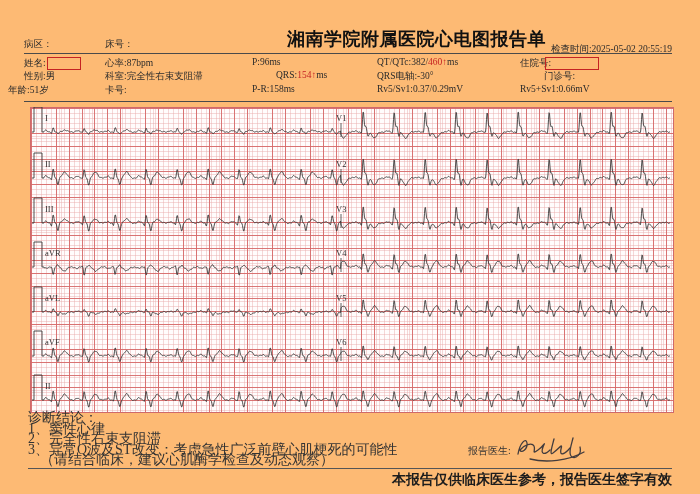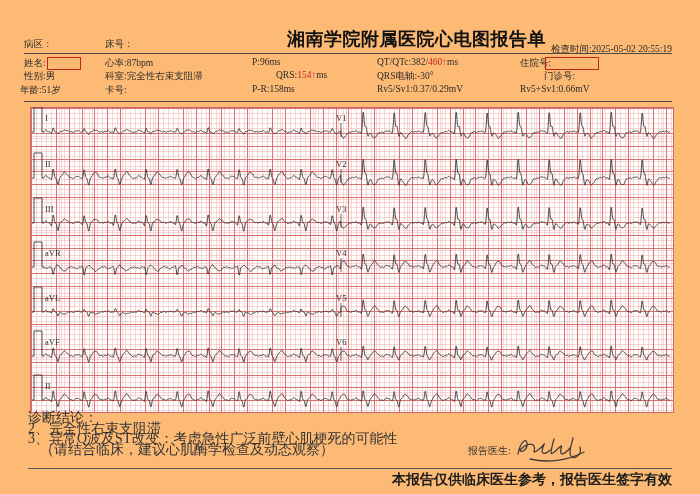--- a/index.html
+++ b/index.html
@@ -50,21 +50,21 @@
   <span class="abs small" style="left:377px;top:57px;"><span>QT/QTc:382/</span><span class="red">460↑</span><span>ms</span></span>
   <span class="abs small" style="left:520px;top:57px;">住院号:</span>
   <div class="redbox" style="left:545px;top:57px;width:52px;height:11px;"></div>
 
   <span class="abs small" style="left:24px;top:70px;">性别:男</span>
   <span class="abs small" style="left:105px;top:70px;">科室:完全性右束支阻滞</span>
   <span class="abs small" style="left:252px;top:70px;margin-left:24px;"><span>QRS:</span><span class="red">154↑</span><span>ms</span></span>
   <span class="abs small" style="left:377px;top:70px;">QRS电轴:-30°</span>
   <span class="abs small" style="left:520px;top:70px;padding-left:24px;">门诊号:</span>
 
-  <span class="abs small" style="left:20px;top:84px;">年龄:51岁</span>
+  <span class="abs small" style="left:8px;top:84px;">年龄:51岁</span>
   <span class="abs small" style="left:105px;top:84px;">卡号:</span>
   <span class="abs small" style="left:252px;top:84px;">P-R:158ms</span>
   <span class="abs small" style="left:377px;top:84px;">Rv5/Sv1:0.37/0.29mV</span>
   <span class="abs small" style="left:520px;top:84px;">Rv5+Sv1:0.66mV</span>
 
   <div class="hline" style="left:24px;right:28px;top:101px;"></div>
 
   <div class="ecg-grid"></div>
   <svg class="ecg-svg" id="ecg-svg" width="642" height="304" viewBox="0 0 642 304">
       <path d="M2,25 L4,25 L4,0 L12,0 L12,25 L14,25 L14.0,24.56 L14.5,24.04 L15.0,23.39 L15.5,22.93 L16.0,22.91 L16.5,23.31 L17.0,23.95 L17.5,24.50 L18.0,24.77 L18.5,24.78 L19.0,24.71 L19.5,24.77 L20.0,25.07 L20.5,25.61 L21.0,26.29 L21.5,26.35 L22.0,24.95 L22.5,22.61 L23.0,20.89 L23.5,21.04 L24.0,22.70 L24.5,24.30 L25.0,25.01 L25.5,25.01 L26.0,24.84 L26.5,24.97 L27.0,25.60 L27.5,26.44 L28.0,26.87 L28.5,26.58 L29.0,25.86 L29.5,25.12 L30.0,24.58 L30.5,24.33 L31.0,24.34 L31.5,24.48 L32.0,24.53 L32.5,24.33 L33.0,23.86 L33.5,23.30 L34.0,22.89 L34.5,22.82 L35.0,23.06 L35.5,23.44 L36.0,23.73 L36.5,23.79 L37.0,23.68 L37.5,23.60 L38.0,23.71 L38.5,24.08 L39.0,24.56 L39.5,24.93 L40.0,25.04 L40.5,24.89 L41.0,24.67 L41.5,24.59 L42.0,24.77 L42.5,25.14 L43.0,25.48 L43.5,25.59 L44.0,25.36 L44.5,24.89 L45.0,24.38 L45.5,24.03 L46.0,23.90 L46.5,23.93 L47.0,23.96 L47.5,23.90 L48.0,23.77 L48.5,23.70 L49.0,23.83 L49.5,24.17 L50.0,24.62 L50.5,24.97 L51.0,25.10 L51.5,25.11 L52.0,25.26 L52.5,25.19 L53.0,24.20 L53.5,22.61 L54.0,21.53 L54.5,21.89 L55.0,23.26 L55.5,24.37 L56.0,24.77 L56.5,24.93 L57.0,25.30 L57.5,26.00 L58.0,26.84 L58.5,27.33 L59.0,27.05 L59.5,26.10 L60.0,25.12 L60.5,24.62 L61.0,24.57 L61.5,24.62 L62.0,24.49 L62.5,24.09 L63.0,23.52 L63.5,23.05 L64.0,22.85 L64.5,22.96 L65.0,23.22 L65.5,23.44 L66.0,23.48 L66.5,23.40 L67.0,23.35 L67.5,23.53 L68.0,23.97 L68.5,24.55 L69.0,25.02 L69.5,25.19 L70.0,25.04 L70.5,24.74 L71.0,24.53 L71.5,24.55 L72.0,24.79 L72.5,25.05 L73.0,25.14 L73.5,24.96 L74.0,24.62 L74.5,24.30 L75.0,24.19 L75.5,24.29 L76.0,24.44 L76.5,24.44 L77.0,24.17 L77.5,23.74 L78.0,23.40 L78.5,23.40 L79.0,23.81 L79.5,24.46 L80.0,25.06 L80.5,25.37 L81.0,25.30 L81.5,25.02 L82.0,24.78 L82.5,24.91 L83.0,25.51 L83.5,25.85 L84.0,24.84 L84.5,22.73 L85.0,20.91 L85.5,20.73 L86.0,22.06 L86.5,23.62 L87.0,24.64 L87.5,25.17 L88.0,25.44 L88.5,25.69 L89.0,26.09 L89.5,26.56 L90.0,26.75 L90.5,26.55 L91.0,26.18 L91.5,25.79 L92.0,25.34 L92.5,24.81 L93.0,24.30 L93.5,23.98 L94.0,23.88 L94.5,23.87 L95.0,23.75 L95.5,23.42 L96.0,22.94 L96.5,22.52 L97.0,22.38 L97.5,22.62 L98.0,23.13 L98.5,23.69 L99.0,24.06 L99.5,24.17 L100.0,24.14 L100.5,24.16 L101.0,24.41 L101.5,24.85 L102.0,25.31 L102.5,25.58 L103.0,25.54 L103.5,25.27 L104.0,24.98 L104.5,24.87 L105.0,24.99 L105.5,25.22 L106.0,25.31 L106.5,25.08 L107.0,24.52 L107.5,23.82 L108.0,23.25 L108.5,23.03 L109.0,23.20 L109.5,23.58 L110.0,23.94 L110.5,24.12 L111.0,24.14 L111.5,24.17 L112.0,24.37 L112.5,24.76 L113.0,25.24 L113.5,25.72 L114.0,26.16 L114.5,26.01 L115.0,24.61 L115.5,22.54 L116.0,21.20 L116.5,21.63 L117.0,23.31 L117.5,24.68 L118.0,25.06 L118.5,24.87 L119.0,24.76 L119.5,25.12 L120.0,25.98 L120.5,26.85 L121.0,27.02 L121.5,26.35 L122.0,25.32 L122.5,24.52 L123.0,24.19 L123.5,24.24 L124.0,24.45 L124.5,24.54 L125.0,24.36 L125.5,23.91 L126.0,23.39 L126.5,23.05 L127.0,23.03 L127.5,23.29 L128.0,23.63 L128.5,23.84 L129.0,23.83 L129.5,23.69 L130.0,23.62 L130.5,23.78 L131.0,24.16 L131.5,24.61 L132.0,24.89 L132.5,24.88 L133.0,24.64 L133.5,24.37 L134.0,24.28 L134.5,24.48 L135.0,24.86 L135.5,25.20 L136.0,25.30 L136.5,25.12 L137.0,24.78 L137.5,24.48 L138.0,24.34 L138.5,24.35 L139.0,24.38 L139.5,24.29 L140.0,24.06 L140.5,23.80 L141.0,23.69 L141.5,23.87 L142.0,24.30 L142.5,24.78 L143.0,25.10 L143.5,25.10 L144.0,24.86 L144.5,24.69 L145.0,24.93 L145.5,25.11 L146.0,24.32 L146.5,22.72 L147.0,21.39 L147.5,21.43 L148.0,22.62 L148.5,23.83 L149.0,24.55 L149.5,25.08 L150.0,25.65 L150.5,26.29 L151.0,26.89 L151.5,27.18 L152.0,26.90 L152.5,26.19 L153.0,25.56 L153.5,25.27 L154.0,25.16 L154.5,24.91 L155.0,24.41 L155.5,23.79 L156.0,23.28 L156.5,23.03 L157.0,23.04 L157.5,23.16 L158.0,23.18 L158.5,23.05 L159.0,22.84 L159.5,22.77 L160.0,23.00 L160.5,23.54 L161.0,24.21 L161.5,24.76 L162.0,25.00 L162.5,24.95 L163.0,24.78 L163.5,24.72 L164.0,24.87 L164.5,25.17 L165.0,25.43 L165.5,25.45 L166.0,25.19 L166.5,24.78 L167.0,24.45 L167.5,24.35 L168.0,24.47 L168.5,24.61 L169.0,24.54 L169.5,24.17 L170.0,23.59 L170.5,23.09 L171.0,22.96 L171.5,23.30 L172.0,23.94 L172.5,24.59 L173.0,24.99 L173.5,25.05 L174.0,24.92 L174.5,24.84 L175.0,24.98 L175.5,25.44 L176.0,26.14 L176.5,26.30 L177.0,24.98 L177.5,22.63 L178.0,20.81 L178.5,20.83 L179.0,22.42 L179.5,24.07 L180.0,24.90 L180.5,25.06 L181.0,24.98 L181.5,25.09 L182.0,25.63 L182.5,26.40 L183.0,26.83 L183.5,26.64 L184.0,26.06 L184.5,25.41 L185.0,24.84 L185.5,24.46 L186.0,24.32 L186.5,24.37 L187.0,24.44 L187.5,24.32 L188.0,23.93 L188.5,23.36 L189.0,22.85 L189.5,22.63 L190.0,22.78 L190.5,23.17 L191.0,23.56 L191.5,23.77 L192.0,23.76 L192.5,23.67 L193.0,23.71 L193.5,23.99 L194.0,24.47 L194.5,24.94 L195.0,25.20 L195.5,25.17 L196.0,24.95 L196.5,24.77 L197.0,24.81 L197.5,25.08 L198.0,25.43 L198.5,25.61 L199.0,25.47 L199.5,25.01 L200.0,24.41 L200.5,23.90 L201.0,23.65 L201.5,23.64 L202.0,23.76 L202.5,23.83 L203.0,23.80 L203.5,23.74 L204.0,23.78 L204.5,24.04 L205.0,24.47 L205.5,24.91 L206.0,25.19 L206.5,25.34 L207.0,25.53 L207.5,25.40 L208.0,24.28 L208.5,22.59 L209.0,21.51 L209.5,21.95 L210.0,23.42 L210.5,24.55 L211.0,24.87 L211.5,24.88 L212.0,25.10 L212.5,25.74 L213.0,26.63 L213.5,27.24 L214.0,27.05 L214.5,26.11 L215.0,25.05 L215.5,24.45 L216.0,24.35 L216.5,24.48 L217.0,24.50 L217.5,24.25 L218.0,23.76 L218.5,23.25 L219.0,22.94 L219.5,22.96 L220.0,23.21 L220.5,23.51 L221.0,23.67 L221.5,23.63 L222.0,23.53 L222.5,23.56 L223.0,23.85 L223.5,24.34 L224.0,24.83 L224.5,25.10 L225.0,25.04 L225.5,24.76 L226.0,24.46 L226.5,24.36 L227.0,24.53 L227.5,24.83 L228.0,25.06 L228.5,25.05 L229.0,24.80 L229.5,24.47 L230.0,24.27 L230.5,24.28 L231.0,24.42 L231.5,24.50 L232.0,24.36 L232.5,24.01 L233.0,23.64 L233.5,23.52 L234.0,23.76 L234.5,24.31 L235.0,24.92 L235.5,25.30 L236.0,25.33 L236.5,25.06 L237.0,24.74 L237.5,24.73 L238.0,25.24 L238.5,25.58 L239.0,24.68 L239.5,22.74 L240.0,21.03 L240.5,20.85 L241.0,22.11 L241.5,23.58 L242.0,24.58 L242.5,25.19 L243.0,25.60 L243.5,25.96 L244.0,26.38 L244.5,26.75 L245.0,26.78 L245.5,26.47 L246.0,26.08 L246.5,25.76 L247.0,25.40 L247.5,24.89 L248.0,24.31 L248.5,23.84 L249.0,23.62 L249.5,23.58 L250.0,23.55 L250.5,23.36 L251.0,22.99 L251.5,22.59 L252.0,22.38 L252.5,22.54 L253.0,23.02 L253.5,23.66 L254.0,24.17 L254.5,24.42 L255.0,24.43 L255.5,24.39 L256.0,24.49 L256.5,24.82 L257.0,25.25 L257.5,25.59 L258.0,25.64 L258.5,25.41 L259.0,25.05 L259.5,24.79 L260.0,24.77 L260.5,24.93 L261.0,25.08 L261.5,24.98 L262.0,24.53 L262.5,23.85 L263.0,23.22 L263.5,22.91 L264.0,23.03 L264.5,23.47 L265.0,23.97 L265.5,24.31 L266.0,24.41 L266.5,24.40 L267.0,24.48 L267.5,24.77 L268.0,25.22 L268.5,25.75 L269.0,26.30 L269.5,26.21 L270.0,24.76 L270.5,22.55 L271.0,21.05 L271.5,21.38 L272.0,23.09 L272.5,24.56 L273.0,25.05 L273.5,24.89 L274.0,24.71 L274.5,24.97 L275.0,25.77 L275.5,26.66 L276.0,26.98 L276.5,26.47 L277.0,25.54 L277.5,24.73 L278.0,24.31 L278.5,24.26 L279.0,24.43 L279.5,24.59 L280.0,24.52 L280.5,24.15 L281.0,23.61 L281.5,23.14 L282.0,22.96 L282.5,23.10 L283.0,23.43 L283.5,23.72 L284.0,23.81 L284.5,23.71 L285.0,23.58 L285.5,23.62 L286.0,23.91 L286.5,24.36 L287.0,24.76 L287.5,24.92 L288.0,24.79 L288.5,24.54 L289.0,24.38 L289.5,24.49 L290.0,24.83 L290.5,25.23 L291.0,25.46 L291.5,25.38 L292.0,25.05 L292.5,24.64 L293.0,24.35 L293.5,24.23 L294.0,24.23 L294.5,24.21 L295.0,24.07 L295.5,23.85 L296.0,23.68 L296.5,23.73 L297.0,24.04 L297.5,24.50 L298.0,24.90 L298.5,25.06 L299.0,24.94 L299.5,24.81 L300.0,24.99 L300.5,25.09 L301.0,24.25 L301.5,22.70 L302.0,21.51 L302.5,21.68 L303.0,22.92 L303.5,24.05 L304.0,24.63 L304.5,25.03 L305.0,25.56 L305.5,26.25 L306.0,26.94 L306.5,27.28 L307.0,26.94 L307.5,26.10 L308.0,25.32 L308.5,24.97 L309.0,24.92 L309.5,24.81 L310.0,24.44 L310.5,23.86 L311.0,27.64 L311.5,28.37 L312.0,29.34 L312.5,30.34 L313.0,31.05 L313.5,31.26 L314.0,30.94 L314.5,30.28 L315.0,29.55 L315.5,28.95 L316.0,28.50 L316.5,28.07 L317.0,27.51 L317.5,26.78 L318.0,26.00 L318.5,25.39 L319.0,25.10 L319.5,25.13 L320.0,25.30 L320.5,25.38 L321.0,25.21 L321.5,24.84 L322.0,24.46 L322.5,24.27 L323.0,24.34 L323.5,24.57 L324.0,24.71 L324.5,24.60 L325.0,24.23 L325.5,23.81 L326.0,23.61 L326.5,23.80 L327.0,24.31 L327.5,24.90 L328.0,25.29 L328.5,25.35 L329.0,25.16 L329.5,24.92 L330.0,24.91 L330.5,25.40 L331.0,26.39 L331.5,25.99 L332.0,21.27 L332.5,12.55 L333.0,5.20 L333.5,5.38 L334.0,11.83 L334.5,17.57 L335.0,19.46 L335.5,19.31 L336.0,19.59 L336.5,21.42 L337.0,24.57 L337.5,27.66 L338.0,29.16 L338.5,28.80 L339.0,27.65 L339.5,26.72 L340.0,26.29 L340.5,26.30 L341.0,26.72 L341.5,27.53 L342.0,28.58 L342.5,29.60 L343.0,30.32 L343.5,30.64 L344.0,30.64 L344.5,30.50 L345.0,30.34 L345.5,30.16 L346.0,29.80 L346.5,29.16 L347.0,28.22 L347.5,27.16 L348.0,26.24 L348.5,25.69 L349.0,25.54 L349.5,25.64 L350.0,25.73 L350.5,25.65 L351.0,25.36 L351.5,25.05 L352.0,24.90 L352.5,25.02 L353.0,25.31 L353.5,25.54 L354.0,25.52 L354.5,25.17 L355.0,24.61 L355.5,24.09 L356.0,23.80 L356.5,23.82 L357.0,24.02 L357.5,24.21 L358.0,24.24 L358.5,24.14 L359.0,24.04 L359.5,24.13 L360.0,24.44 L360.5,24.89 L361.0,25.30 L361.5,25.75 L362.0,26.31 L362.5,25.49 L363.0,20.74 L363.5,12.48 L364.0,5.84 L364.5,6.57 L365.0,13.08 L365.5,18.37 L366.0,19.60 L366.5,19.01 L367.0,19.32 L367.5,21.57 L368.0,25.15 L368.5,28.32 L369.0,29.39 L369.5,28.31 L370.0,26.55 L370.5,25.48 L371.0,25.44 L371.5,26.07 L372.0,26.93 L372.5,27.74 L373.0,28.38 L373.5,28.93 L374.0,29.53 L374.5,30.25 L375.0,30.98 L375.5,31.49 L376.0,31.55 L376.5,31.04 L377.0,30.10 L377.5,29.01 L378.0,28.06 L378.5,27.41 L379.0,26.98 L379.5,26.60 L380.0,26.10 L380.5,25.48 L381.0,24.88 L381.5,24.51 L382.0,24.49 L382.5,24.73 L383.0,25.03 L383.5,25.16 L384.0,25.04 L384.5,24.75 L385.0,24.50 L385.5,24.45 L386.0,24.59 L386.5,24.79 L387.0,24.84 L387.5,24.67 L388.0,24.35 L388.5,24.10 L389.0,24.10 L389.5,24.40 L390.0,24.86 L390.5,25.23 L391.0,25.32 L391.5,25.09 L392.0,24.77 L392.5,24.82 L393.0,25.51 L393.5,25.18 L394.0,20.87 L394.5,12.65 L395.0,5.60 L395.5,5.75 L396.0,11.90 L396.5,17.36 L397.0,19.22 L397.5,19.38 L398.0,20.12 L398.5,22.29 L399.0,25.43 L399.5,28.16 L400.0,29.17 L400.5,28.49 L401.0,27.35 L401.5,26.70 L402.0,26.56 L402.5,26.61 L403.0,26.74 L403.5,27.07 L404.0,27.74 L404.5,28.71 L405.0,29.75 L405.5,30.54 L406.0,30.88 L406.5,30.75 L407.0,30.32 L407.5,29.83 L408.0,29.41 L408.5,29.04 L409.0,28.60 L409.5,27.95 L410.0,27.13 L410.5,26.31 L411.0,25.71 L411.5,25.47 L412.0,25.54 L412.5,25.72 L413.0,25.75 L413.5,25.53 L414.0,25.13 L414.5,24.75 L415.0,24.58 L415.5,24.67 L416.0,24.87 L416.5,24.94 L417.0,24.72 L417.5,24.24 L418.0,23.70 L418.5,23.38 L419.0,23.45 L419.5,23.87 L420.0,24.39 L420.5,24.77 L421.0,24.88 L421.5,24.79 L422.0,24.71 L422.5,24.82 L423.0,25.18 L423.5,25.88 L424.0,26.79 L424.5,26.14 L425.0,21.20 L425.5,12.45 L426.0,5.31 L426.5,5.80 L427.0,12.43 L427.5,18.09 L428.0,19.65 L428.5,19.12 L429.0,19.17 L429.5,21.05 L430.0,24.43 L430.5,27.75 L431.0,29.29 L431.5,28.72 L432.0,27.25 L432.5,26.10 L433.0,25.72 L433.5,26.02 L434.0,26.82 L434.5,27.88 L435.0,28.92 L435.5,29.71 L436.0,30.20 L436.5,30.48 L437.0,30.69 L437.5,30.88 L438.0,30.97 L438.5,30.78 L439.0,30.15 L439.5,29.14 L440.0,27.94 L440.5,26.88 L441.0,26.17 L441.5,25.84 L442.0,25.75 L442.5,25.65 L443.0,25.40 L443.5,25.03 L444.0,24.72 L444.5,24.64 L445.0,24.86 L445.5,25.24 L446.0,25.55 L446.5,25.59 L447.0,25.33 L447.5,24.90 L448.0,24.53 L448.5,24.36 L449.0,24.39 L449.5,24.48 L450.0,24.48 L450.5,24.32 L451.0,24.08 L451.5,23.94 L452.0,24.03 L452.5,24.36 L453.0,24.76 L453.5,25.04 L454.0,25.09 L454.5,25.20 L455.0,25.65 L455.5,25.00 L456.0,20.58 L456.5,12.59 L457.0,6.00 L457.5,6.55 L458.0,12.81 L458.5,17.99 L459.0,19.37 L459.5,19.14 L460.0,19.80 L460.5,22.20 L461.0,25.66 L461.5,28.52 L462.0,29.32 L462.5,28.18 L463.0,26.59 L463.5,25.79 L464.0,25.87 L464.5,26.37 L465.0,26.89 L465.5,27.32 L466.0,27.78 L466.5,28.43 L467.0,29.31 L467.5,30.29 L468.0,31.09 L468.5,31.44 L469.0,31.21 L469.5,30.55 L470.0,29.71 L470.5,28.96 L471.0,28.40 L471.5,27.96 L472.0,27.47 L472.5,26.83 L473.0,26.07 L473.5,25.37 L474.0,24.94 L474.5,24.86 L475.0,25.02 L475.5,25.19 L476.0,25.17 L476.5,24.91 L477.0,24.54 L477.5,24.28 L478.0,24.27 L478.5,24.47 L479.0,24.70 L479.5,24.73 L480.0,24.49 L480.5,24.10 L481.0,23.82 L481.5,23.87 L482.0,24.26 L482.5,24.83 L483.0,25.30 L483.5,25.45 L484.0,25.28 L484.5,24.97 L485.0,24.80 L485.5,25.16 L486.0,26.10 L486.5,25.76 L487.0,21.18 L487.5,12.58 L488.0,5.24 L488.5,5.36 L489.0,11.71 L489.5,17.42 L490.0,19.37 L490.5,19.38 L491.0,19.80 L491.5,21.70 L492.0,24.80 L492.5,27.77 L493.0,29.16 L493.5,28.77 L494.0,27.69 L494.5,26.86 L495.0,26.47 L495.5,26.42 L496.0,26.69 L496.5,27.35 L497.0,28.32 L497.5,29.37 L498.0,30.20 L498.5,30.63 L499.0,30.66 L499.5,30.46 L500.0,30.19 L500.5,29.95 L501.0,29.65 L501.5,29.15 L502.0,28.37 L502.5,27.40 L503.0,26.46 L503.5,25.81 L504.0,25.55 L504.5,25.62 L505.0,25.78 L505.5,25.81 L506.0,25.59 L506.5,25.25 L507.0,24.96 L507.5,24.91 L508.0,25.10 L508.5,25.34 L509.0,25.41 L509.5,25.15 L510.0,24.63 L510.5,24.04 L511.0,23.64 L511.5,23.57 L512.0,23.79 L512.5,24.11 L513.0,24.31 L513.5,24.32 L514.0,24.23 L514.5,24.23 L515.0,24.45 L515.5,24.86 L516.0,25.34 L516.5,25.91 L517.0,26.57 L517.5,25.75 L518.0,20.88 L518.5,12.46 L519.0,5.70 L519.5,6.41 L520.0,12.99 L520.5,18.37 L521.0,19.64 L521.5,18.99 L522.0,19.16 L522.5,21.30 L523.0,24.88 L523.5,28.14 L524.0,29.37 L524.5,28.41 L525.0,26.68 L525.5,25.55 L526.0,25.42 L526.5,26.01 L527.0,26.94 L527.5,27.88 L528.0,28.64 L528.5,29.22 L529.0,29.74 L529.5,30.30 L530.0,30.91 L530.5,31.38 L531.0,31.49 L531.5,31.08 L532.0,30.18 L532.5,29.03 L533.0,27.95 L533.5,27.16 L534.0,26.68 L534.5,26.37 L535.0,26.01 L535.5,25.52 L536.0,24.97 L536.5,24.54 L537.0,24.42 L537.5,24.62 L538.0,24.97 L538.5,25.25 L539.0,25.27 L539.5,25.05 L540.0,24.74 L540.5,24.56 L541.0,24.57 L541.5,24.72 L542.0,24.83 L542.5,24.75 L543.0,24.49 L543.5,24.18 L544.0,24.05 L544.5,24.20 L545.0,24.58 L545.5,24.98 L546.0,25.19 L546.5,25.09 L547.0,24.81 L547.5,24.81 L548.0,25.41 L548.5,25.02 L549.0,20.74 L549.5,12.66 L550.0,5.77 L550.5,6.02 L551.0,12.15 L551.5,17.50 L552.0,19.24 L552.5,19.35 L553.0,20.14 L553.5,22.41 L554.0,25.62 L554.5,28.31 L555.0,29.20 L555.5,28.35 L556.0,27.10 L556.5,26.45 L557.0,26.41 L557.5,26.58 L558.0,26.76 L558.5,27.05 L559.0,27.61 L559.5,28.50 L560.0,29.56 L560.5,30.47 L561.0,30.97 L561.5,30.96 L562.0,30.55 L562.5,29.97 L563.0,29.44 L563.5,29.03 L564.0,28.63 L564.5,28.09 L565.0,27.36 L565.5,26.53 L566.0,25.82 L566.5,25.42 L567.0,25.36 L567.5,25.51 L568.0,25.62 L568.5,25.50 L569.0,25.15 L569.5,24.73 L570.0,24.45 L570.5,24.43 L571.0,24.62 L571.5,24.79 L572.0,24.73 L572.5,24.38 L573.0,23.88 L573.5,23.50 L574.0,23.47 L574.5,23.84 L575.0,24.41 L575.5,24.90 L576.0,25.12 L576.5,25.06 L577.0,24.89 L577.5,24.85 L578.0,25.08 L578.5,25.73 L579.0,26.69 L579.5,26.13 L580.0,21.24 L580.5,12.46 L581.0,5.19 L581.5,5.56 L582.0,12.14 L582.5,17.87 L583.0,19.58 L583.5,19.19 L584.0,19.30 L584.5,21.13 L585.0,24.43 L585.5,27.69 L586.0,29.26 L586.5,28.82 L587.0,27.48 L587.5,26.39 L588.0,25.96 L588.5,26.13 L589.0,26.79 L589.5,27.78 L590.0,28.85 L590.5,29.74 L591.0,30.29 L591.5,30.53 L592.0,30.62 L592.5,30.67 L593.0,30.68 L593.5,30.52 L594.0,30.02 L594.5,29.14 L595.0,28.02 L595.5,26.92 L596.0,26.12 L596.5,25.73 L597.0,25.66 L597.5,25.69 L598.0,25.59 L598.5,25.31 L599.0,24.98 L599.5,24.79 L600.0,24.88 L600.5,25.18 L601.0,25.52 L601.5,25.65 L602.0,25.47 L602.5,25.02 L603.0,24.53 L603.5,24.21 L604.0,24.12 L604.5,24.21 L605.0,24.31 L605.5,24.28 L606.0,24.12 L606.5,23.95 L607.0,23.95 L607.5,24.19 L608.0,24.61 L608.5,25.00 L609.0,25.22 L609.5,25.45 L610.0,25.91 L610.5,25.18 L611.0,20.63 L611.5,12.57 L612.0,6.00 L612.5,6.65 L613.0,12.99 L613.5,18.18 L614.0,19.45 L614.5,19.06 L615.0,19.59 L615.5,21.96 L616.0,25.49 L616.5,28.46 L617.0,29.33 L617.5,28.17 L618.0,26.48 L618.5,25.58 L619.0,25.66 L619.5,26.25 L620.0,26.93 L620.5,27.50 L621.0,28.01 L621.5,28.59 L622.0,29.37 L622.5,30.28 L623.0,31.10 L623.5,31.54 L624.0,31.43 L624.5,30.79 L625.0,29.87 L625.5,28.96 L626.0,28.25 L626.5,27.76 L627.0,27.32 L627.5,26.78 L628.0,26.09 L628.5,25.37 L629.0,24.84 L629.5,24.64 L630.0,24.75 L630.5,24.99 L631.0,25.12 L631.5,25.01 L632.0,24.72 L632.5,24.42 L633.0,24.31 L633.5,24.44 L634.0,24.69 L634.5,24.82 L635.0,24.71 L635.5,24.39 L636.0,24.05 L636.5,23.95 L637.0,24.19 L637.5,24.69 L638.0,25.18 L638.5,25.42 L639.0,25.32 L639.5,25.00 L640.0,24.73" fill="none" stroke="#3a3a3a" stroke-width="0.9" stroke-linejoin="round"></path>
@@ -91,20 +91,21 @@
       <text x="15" y="238" font-size="8.5" fill="#333" font-family="&quot;Liberation Serif&quot;,&quot;DejaVu Serif&quot;,serif">aVF</text>
       <text x="306" y="238" font-size="8.5" fill="#333" font-family="&quot;Liberation Serif&quot;,&quot;DejaVu Serif&quot;,serif">V6</text>
       <path d="M311,240 L311,254" fill="none" stroke="#3a3a3a" stroke-width="0.8" stroke-linejoin="round"></path>
       <path d="M2,293 L4,293 L4,268 L12,268 L12,293 L14,293 L14.0,292.38 L14.5,291.75 L15.0,291.00 L15.5,290.47 L16.0,290.41 L16.5,290.84 L17.0,291.56 L17.5,292.21 L18.0,292.59 L18.5,292.68 L19.0,292.66 L19.5,292.75 L20.0,293.07 L20.5,293.70 L21.0,294.56 L21.5,294.49 L22.0,291.93 L22.5,287.51 L23.0,284.08 L23.5,284.43 L24.0,287.90 L24.5,291.23 L25.0,292.76 L25.5,293.09 L26.0,293.36 L26.5,294.50 L27.0,296.79 L27.5,299.11 L28.0,299.67 L28.5,298.02 L29.0,295.49 L29.5,293.44 L30.0,292.20 L30.5,291.52 L31.0,291.13 L31.5,290.82 L32.0,290.36 L32.5,289.63 L33.0,288.65 L33.5,287.67 L34.0,286.99 L34.5,286.82 L35.0,287.16 L35.5,287.81 L36.0,288.51 L36.5,289.08 L37.0,289.51 L37.5,289.93 L38.0,290.51 L38.5,291.24 L39.0,292.01 L39.5,292.59 L40.0,292.83 L40.5,292.78 L41.0,292.60 L41.5,292.55 L42.0,292.75 L42.5,293.13 L43.0,293.47 L43.5,293.56 L44.0,293.30 L44.5,292.78 L45.0,292.19 L45.5,291.74 L46.0,291.51 L46.5,291.46 L47.0,291.46 L47.5,291.43 L48.0,291.38 L48.5,291.42 L49.0,291.64 L49.5,292.06 L50.0,292.57 L50.5,292.95 L51.0,293.10 L51.5,293.20 L52.0,293.53 L52.5,293.33 L53.0,291.18 L53.5,287.51 L54.0,284.72 L54.5,285.28 L55.0,288.47 L55.5,291.29 L56.0,292.52 L56.5,293.01 L57.0,293.82 L57.5,295.54 L58.0,298.03 L58.5,300.00 L59.0,299.85 L59.5,297.53 L60.0,294.75 L60.5,292.94 L61.0,292.19 L61.5,291.82 L62.0,291.29 L62.5,290.43 L63.0,289.35 L63.5,288.34 L64.0,287.64 L64.5,287.33 L65.0,287.32 L65.5,287.44 L66.0,287.58 L66.5,287.77 L67.0,288.14 L67.5,288.82 L68.0,289.80 L68.5,290.89 L69.0,291.81 L69.5,292.35 L70.0,292.49 L70.5,292.40 L71.0,292.32 L71.5,292.43 L72.0,292.72 L72.5,293.02 L73.0,293.12 L73.5,292.95 L74.0,292.60 L74.5,292.28 L75.0,292.14 L75.5,292.18 L76.0,292.26 L76.5,292.15 L77.0,291.78 L77.5,291.27 L78.0,290.90 L78.5,290.93 L79.0,291.42 L79.5,292.17 L80.0,292.88 L80.5,293.26 L81.0,293.25 L81.5,293.00 L82.0,292.79 L82.5,293.01 L83.0,293.79 L83.5,293.98 L84.0,291.82 L84.5,287.63 L85.0,284.11 L85.5,284.12 L86.0,287.27 L86.5,290.55 L87.0,292.40 L87.5,293.25 L88.0,293.96 L88.5,295.22 L89.0,297.28 L89.5,299.23 L90.0,299.55 L90.5,297.99 L91.0,295.81 L91.5,294.11 L92.0,292.96 L92.5,292.00 L93.0,291.10 L93.5,290.32 L94.0,289.71 L94.5,289.16 L95.0,288.54 L95.5,287.79 L96.0,287.04 L96.5,286.52 L97.0,286.47 L97.5,286.99 L98.0,287.92 L98.5,288.98 L99.0,289.89 L99.5,290.51 L100.0,290.93 L100.5,291.33 L101.0,291.85 L101.5,292.50 L102.0,293.10 L102.5,293.46 L103.0,293.48 L103.5,293.24 L104.0,292.96 L104.5,292.86 L105.0,292.98 L105.5,293.19 L106.0,293.26 L106.5,292.98 L107.0,292.34 L107.5,291.53 L108.0,290.86 L108.5,290.56 L109.0,290.70 L109.5,291.11 L110.0,291.55 L110.5,291.83 L111.0,291.96 L111.5,292.06 L112.0,292.31 L112.5,292.74 L113.0,293.25 L113.5,293.81 L114.0,294.43 L114.5,294.15 L115.0,291.60 L115.5,287.44 L116.0,284.39 L116.5,285.03 L117.0,288.52 L117.5,291.61 L118.0,292.82 L118.5,292.96 L119.0,293.28 L119.5,294.66 L120.0,297.17 L120.5,299.51 L121.0,299.82 L121.5,297.79 L122.0,294.95 L122.5,292.84 L123.0,291.81 L123.5,291.43 L124.0,291.24 L124.5,290.88 L125.0,290.18 L125.5,289.20 L126.0,288.18 L126.5,287.43 L127.0,287.13 L127.5,287.29 L128.0,287.73 L128.5,288.21 L129.0,288.62 L129.5,288.98 L130.0,289.45 L130.5,290.12 L131.0,290.95 L131.5,291.77 L132.0,292.34 L132.5,292.53 L133.0,292.43 L133.5,292.25 L134.0,292.22 L134.5,292.45 L135.0,292.84 L135.5,293.19 L136.0,293.29 L136.5,293.10 L137.0,292.73 L137.5,292.37 L138.0,292.16 L138.5,292.07 L139.0,291.99 L139.5,291.82 L140.0,291.56 L140.5,291.33 L141.0,291.31 L141.5,291.59 L142.0,292.11 L142.5,292.68 L143.0,293.05 L143.5,293.08 L144.0,292.86 L144.5,292.78 L145.0,293.20 L145.5,293.25 L146.0,291.31 L146.5,287.61 L147.0,284.58 L147.5,284.82 L148.0,287.83 L148.5,290.75 L149.0,292.31 L149.5,293.17 L150.0,294.17 L150.5,295.83 L151.0,298.08 L151.5,299.84 L152.0,299.70 L152.5,297.63 L153.0,295.19 L153.5,293.59 L154.0,292.78 L154.5,292.10 L155.0,291.21 L155.5,290.13 L156.0,289.10 L156.5,288.32 L157.0,287.83 L157.5,287.53 L158.0,287.28 L158.5,287.05 L159.0,286.94 L159.5,287.14 L160.0,287.79 L160.5,288.83 L161.0,290.04 L161.5,291.10 L162.0,291.79 L162.5,292.12 L163.0,292.23 L163.5,292.37 L164.0,292.66 L164.5,293.05 L165.0,293.36 L165.5,293.42 L166.0,293.17 L166.5,292.77 L167.0,292.44 L167.5,292.32 L168.0,292.41 L168.5,292.50 L169.0,292.36 L169.5,291.88 L170.0,291.20 L170.5,290.63 L171.0,290.46 L171.5,290.83 L172.0,291.55 L172.5,292.31 L173.0,292.80 L173.5,292.95 L174.0,292.87 L174.5,292.81 L175.0,292.98 L175.5,293.53 L176.0,294.42 L176.5,294.44 L177.0,291.96 L177.5,287.53 L178.0,284.00 L178.5,284.22 L179.0,287.62 L179.5,290.99 L180.0,292.66 L180.5,293.15 L181.0,293.50 L181.5,294.62 L182.0,296.82 L182.5,299.06 L183.0,299.63 L183.5,298.08 L184.0,295.69 L184.5,293.73 L185.0,292.46 L185.5,291.65 L186.0,291.11 L186.5,290.71 L187.0,290.26 L187.5,289.61 L188.0,288.72 L188.5,287.73 L189.0,286.95 L189.5,286.63 L190.0,286.87 L190.5,287.54 L191.0,288.35 L191.5,289.06 L192.0,289.59 L192.5,290.01 L193.0,290.50 L193.5,291.16 L194.0,291.92 L194.5,292.59 L195.0,292.99 L195.5,293.05 L196.0,292.89 L196.5,292.74 L197.0,292.79 L197.5,293.07 L198.0,293.42 L198.5,293.59 L199.0,293.42 L199.5,292.90 L200.0,292.22 L200.5,291.62 L201.0,291.26 L201.5,291.17 L202.0,291.26 L202.5,291.36 L203.0,291.42 L203.5,291.46 L204.0,291.60 L204.5,291.93 L205.0,292.41 L205.5,292.89 L206.0,293.20 L206.5,293.43 L207.0,293.81 L207.5,293.54 L208.0,291.27 L208.5,287.49 L209.0,284.70 L209.5,285.34 L210.0,288.62 L210.5,291.47 L211.0,292.63 L211.5,292.96 L212.0,293.62 L212.5,295.28 L213.0,297.82 L213.5,299.91 L214.0,299.85 L214.5,297.55 L215.0,294.68 L215.5,292.77 L216.0,291.97 L216.5,291.67 L217.0,291.30 L217.5,290.59 L218.0,289.59 L218.5,288.54 L219.0,287.73 L219.5,287.33 L220.0,287.31 L220.5,287.51 L221.0,287.76 L221.5,288.00 L222.0,288.32 L222.5,288.86 L223.0,289.68 L223.5,290.68 L224.0,291.62 L224.5,292.26 L225.0,292.49 L225.5,292.41 L226.0,292.25 L226.5,292.24 L227.0,292.47 L227.5,292.80 L228.0,293.04 L228.5,293.04 L229.0,292.79 L229.5,292.45 L230.0,292.22 L230.5,292.18 L231.0,292.24 L231.5,292.21 L232.0,291.97 L232.5,291.54 L233.0,291.14 L233.5,291.05 L234.0,291.37 L234.5,292.02 L235.0,292.73 L235.5,293.20 L236.0,293.27 L236.5,293.03 L237.0,292.74 L237.5,292.83 L238.0,293.51 L238.5,293.72 L239.0,291.67 L239.5,287.64 L240.0,284.22 L240.5,284.24 L241.0,287.32 L241.5,290.51 L242.0,292.34 L242.5,293.28 L243.0,294.12 L243.5,295.50 L244.0,297.57 L244.5,299.41 L245.0,299.58 L245.5,297.91 L246.0,295.71 L246.5,294.08 L247.0,293.02 L247.5,292.08 L248.0,291.10 L248.5,290.18 L249.0,289.44 L249.5,288.87 L250.0,288.34 L250.5,287.73 L251.0,287.09 L251.5,286.59 L252.0,286.48 L252.5,286.91 L253.0,287.81 L253.5,288.95 L254.0,290.00 L254.5,290.76 L255.0,291.22 L255.5,291.55 L256.0,291.94 L256.5,292.47 L257.0,293.04 L257.5,293.47 L258.0,293.58 L258.5,293.38 L259.0,293.03 L259.5,292.78 L260.0,292.75 L260.5,292.91 L261.0,293.03 L261.5,292.87 L262.0,292.35 L262.5,291.57 L263.0,290.83 L263.5,290.44 L264.0,290.53 L264.5,291.00 L265.0,291.58 L265.5,292.02 L266.0,292.23 L266.5,292.30 L267.0,292.43 L267.5,292.75 L268.0,293.22 L268.5,293.85 L269.0,294.57 L269.5,294.34 L270.0,291.74 L270.5,287.45 L271.0,284.24 L271.5,284.78 L272.0,288.29 L272.5,291.48 L273.0,292.80 L273.5,292.98 L274.0,293.23 L274.5,294.51 L275.0,296.96 L275.5,299.33 L276.0,299.77 L276.5,297.91 L277.0,295.17 L277.5,293.06 L278.0,291.93 L278.5,291.45 L279.0,291.22 L279.5,290.93 L280.0,290.34 L280.5,289.44 L281.0,288.40 L281.5,287.52 L282.0,287.06 L282.5,287.10 L283.0,287.53 L283.5,288.10 L284.0,288.60 L284.5,289.01 L285.0,289.41 L285.5,289.96 L286.0,290.70 L286.5,291.52 L287.0,292.21 L287.5,292.57 L288.0,292.59 L288.5,292.42 L289.0,292.32 L289.5,292.45 L290.0,292.81 L290.5,293.22 L291.0,293.44 L291.5,293.36 L292.0,293.00 L292.5,292.54 L293.0,292.16 L293.5,291.95 L294.0,291.84 L294.5,291.74 L295.0,291.57 L295.5,291.38 L296.0,291.29 L296.5,291.45 L297.0,291.85 L297.5,292.39 L298.0,292.85 L298.5,293.04 L299.0,292.95 L299.5,292.91 L300.0,293.27 L300.5,293.22 L301.0,291.24 L301.5,287.60 L302.0,284.70 L302.5,285.07 L303.0,288.12 L303.5,290.97 L304.0,292.39 L304.5,293.12 L305.0,294.08 L305.5,295.78 L306.0,298.13 L306.5,299.94 L307.0,299.74 L307.5,297.54 L308.0,294.95 L308.5,293.30 L309.0,292.54 L309.5,292.00 L310.0,291.23 L310.5,290.20 L311.0,289.13 L311.5,288.25 L312.0,287.71 L312.5,287.45 L313.0,287.34 L313.5,287.26 L314.0,287.23 L314.5,287.39 L315.0,287.92 L315.5,288.83 L316.0,289.98 L316.5,291.09 L317.0,291.88 L317.5,292.26 L318.0,292.34 L318.5,292.35 L319.0,292.48 L319.5,292.78 L320.0,293.11 L320.5,293.27 L321.0,293.15 L321.5,292.81 L322.0,292.43 L322.5,292.22 L323.0,292.24 L323.5,292.36 L324.0,292.34 L324.5,292.03 L325.0,291.45 L325.5,290.87 L326.0,290.61 L326.5,290.86 L327.0,291.53 L327.5,292.33 L328.0,292.92 L328.5,293.14 L329.0,293.05 L329.5,292.87 L330.0,292.87 L330.5,293.31 L331.0,294.18 L331.5,294.29 L332.0,291.92 L332.5,287.55 L333.0,283.98 L333.5,284.09 L334.0,287.40 L334.5,290.78 L335.0,292.56 L335.5,293.21 L336.0,293.69 L336.5,294.84 L337.0,296.97 L337.5,299.10 L338.0,299.61 L338.5,298.11 L339.0,295.82 L339.5,293.96 L340.0,292.70 L340.5,291.80 L341.0,291.09 L341.5,290.55 L342.0,290.07 L342.5,289.48 L343.0,288.68 L343.5,287.76 L344.0,286.93 L344.5,286.50 L345.0,286.63 L345.5,287.27 L346.0,288.17 L346.5,289.04 L347.0,289.71 L347.5,290.18 L348.0,290.62 L348.5,291.17 L349.0,291.88 L349.5,292.59 L350.0,293.11 L350.5,293.29 L351.0,293.17 L351.5,292.95 L352.0,292.85 L352.5,292.99 L353.0,293.28 L353.5,293.49 L354.0,293.41 L354.5,292.96 L355.0,292.24 L355.5,291.52 L356.0,291.03 L356.5,290.88 L357.0,291.02 L357.5,291.27 L358.0,291.46 L358.5,291.57 L359.0,291.67 L359.5,291.92 L360.0,292.34 L360.5,292.84 L361.0,293.27 L361.5,293.65 L362.0,294.10 L362.5,293.79 L363.0,291.39 L363.5,287.48 L364.0,284.62 L364.5,285.28 L365.0,288.65 L365.5,291.58 L366.0,292.70 L366.5,292.91 L367.0,293.42 L367.5,294.99 L368.0,297.55 L368.5,299.76 L369.0,299.84 L369.5,297.61 L370.0,294.72 L370.5,292.72 L371.0,291.85 L371.5,291.57 L372.0,291.31 L372.5,290.76 L373.0,289.86 L373.5,288.81 L374.0,287.90 L374.5,287.36 L375.0,287.27 L375.5,287.49 L376.0,287.84 L376.5,288.15 L377.0,288.46 L377.5,288.89 L378.0,289.54 L378.5,290.42 L379.0,291.35 L379.5,292.08 L380.0,292.44 L380.5,292.43 L381.0,292.26 L381.5,292.16 L382.0,292.29 L382.5,292.63 L383.0,292.97 L383.5,293.13 L384.0,293.01 L384.5,292.70 L385.0,292.40 L385.5,292.24 L386.0,292.22 L386.5,292.22 L387.0,292.06 L387.5,291.73 L388.0,291.35 L388.5,291.16 L389.0,291.32 L389.5,291.83 L390.0,292.49 L390.5,293.02 L391.0,293.21 L391.5,293.04 L392.0,292.74 L392.5,292.72 L393.0,293.31 L393.5,293.48 L394.0,291.52 L394.5,287.65 L395.0,284.38 L395.5,284.46 L396.0,287.48 L396.5,290.57 L397.0,292.32 L397.5,293.28 L398.0,294.22 L398.5,295.71 L399.0,297.83 L399.5,299.60 L400.0,299.62 L400.5,297.79 L401.0,295.52 L401.5,293.93 L402.0,292.97 L402.5,292.11 L403.0,291.11 L403.5,290.09 L404.0,289.23 L404.5,288.59 L405.0,288.12 L405.5,287.66 L406.0,287.17 L406.5,286.75 L407.0,286.61 L407.5,286.94 L408.0,287.78 L408.5,288.92 L409.0,290.08 L409.5,290.97 L410.0,291.51 L410.5,291.79 L411.0,292.05 L411.5,292.43 L412.0,292.92 L412.5,293.36 L413.0,293.56 L413.5,293.43 L414.0,293.08 L414.5,292.72 L415.0,292.56 L415.5,292.62 L416.0,292.76 L416.5,292.73 L417.0,292.35 L417.5,291.67 L418.0,290.92 L418.5,290.44 L419.0,290.45 L419.5,290.93 L420.0,291.61 L420.5,292.20 L421.0,292.51 L421.5,292.58 L422.0,292.60 L422.5,292.77 L423.0,293.15 L423.5,293.79 L424.0,294.59 L424.5,294.44 L425.0,291.85 L425.5,287.45 L426.0,284.09 L426.5,284.51 L427.0,288.01 L427.5,291.29 L428.0,292.75 L428.5,293.02 L429.0,293.27 L429.5,294.47 L430.0,296.83 L430.5,299.19 L431.0,299.74 L431.5,298.02 L432.0,295.42 L432.5,293.34 L433.0,292.13 L433.5,291.52 L434.0,291.20 L434.5,290.90 L435.0,290.40 L435.5,289.59 L436.0,288.56 L436.5,287.59 L437.0,286.98 L437.5,286.88 L438.0,287.26 L438.5,287.89 L439.0,288.52 L439.5,289.02 L440.0,289.42 L440.5,289.89 L441.0,290.54 L441.5,291.33 L442.0,292.09 L442.5,292.61 L443.0,292.77 L443.5,292.67 L444.0,292.52 L444.5,292.54 L445.0,292.81 L445.5,293.21 L446.0,293.52 L446.5,293.54 L447.0,293.22 L447.5,292.69 L448.0,292.17 L448.5,291.79 L449.0,291.61 L449.5,291.54 L450.0,291.48 L450.5,291.38 L451.0,291.30 L451.5,291.37 L452.0,291.66 L452.5,292.15 L453.0,292.66 L453.5,292.99 L454.0,293.06 L454.5,293.11 L455.0,293.45 L455.5,293.30 L456.0,291.23 L456.5,287.59 L457.0,284.78 L457.5,285.26 L458.0,288.38 L458.5,291.20 L459.0,292.48 L459.5,293.04 L460.0,293.91 L460.5,295.63 L461.0,298.06 L461.5,299.96 L462.0,299.77 L462.5,297.48 L463.0,294.76 L463.5,293.02 L464.0,292.28 L464.5,291.87 L465.0,291.27 L465.5,290.34 L466.0,289.26 L466.5,288.31 L467.0,287.68 L467.5,287.41 L468.0,287.38 L468.5,287.44 L469.0,287.50 L469.5,287.67 L470.0,288.08 L470.5,288.84 L471.0,289.88 L471.5,290.98 L472.0,291.85 L472.5,292.31 L473.0,292.41 L473.5,292.33 L474.0,292.32 L474.5,292.50 L475.0,292.82 L475.5,293.09 L476.0,293.12 L476.5,292.88 L477.0,292.52 L477.5,292.23 L478.0,292.17 L478.5,292.26 L479.0,292.33 L479.5,292.16 L480.0,291.71 L480.5,291.17 L481.0,290.82 L481.5,290.93 L482.0,291.48 L482.5,292.26 L483.0,292.93 L483.5,293.24 L484.0,293.17 L484.5,292.92 L485.0,292.77 L485.5,293.07 L486.0,293.89 L486.5,294.06 L487.0,291.83 L487.5,287.57 L488.0,284.02 L488.5,284.07 L489.0,287.29 L489.5,290.62 L490.0,292.48 L490.5,293.28 L491.0,293.90 L491.5,295.12 L492.0,297.20 L492.5,299.21 L493.0,299.61 L493.5,298.08 L494.0,295.86 L494.5,294.10 L495.0,292.89 L495.5,291.92 L496.0,291.07 L496.5,290.37 L497.0,289.81 L497.5,289.25 L498.0,288.57 L498.5,287.75 L499.0,286.95 L499.5,286.46 L500.0,286.48 L500.5,287.06 L501.0,288.01 L501.5,289.03 L502.0,289.85 L502.5,290.42 L503.0,290.84 L503.5,291.29 L504.0,291.89 L504.5,292.58 L505.0,293.16 L505.5,293.45 L506.0,293.40 L506.5,293.14 L507.0,292.91 L507.5,292.88 L508.0,293.07 L508.5,293.29 L509.0,293.30 L509.5,292.94 L510.0,292.26 L510.5,291.47 L511.0,290.86 L511.5,290.63 L512.0,290.79 L512.5,291.17 L513.0,291.53 L513.5,291.75 L514.0,291.86 L514.5,292.02 L515.0,292.34 L515.5,292.82 L516.0,293.31 L516.5,293.81 L517.0,294.36 L517.5,294.05 L518.0,291.53 L518.5,287.45 L519.0,284.47 L519.5,285.12 L520.0,288.57 L520.5,291.58 L521.0,292.74 L521.5,292.89 L522.0,293.27 L522.5,294.73 L523.0,297.28 L523.5,299.58 L524.0,299.82 L524.5,297.72 L525.0,294.86 L525.5,292.79 L526.0,291.83 L526.5,291.51 L527.0,291.31 L527.5,290.89 L528.0,290.12 L528.5,289.10 L529.0,288.10 L529.5,287.42 L530.0,287.20 L530.5,287.38 L531.0,287.78 L531.5,288.20 L532.0,288.54 L532.5,288.91 L533.0,289.43 L533.5,290.18 L534.0,291.06 L534.5,291.85 L535.0,292.35 L535.5,292.48 L536.0,292.34 L536.5,292.19 L537.0,292.23 L537.5,292.52 L538.0,292.92 L538.5,293.22 L539.0,293.24 L539.5,293.00 L540.0,292.64 L540.5,292.35 L541.0,292.21 L541.5,292.15 L542.0,292.05 L542.5,291.81 L543.0,291.48 L543.5,291.24 L544.0,291.27 L544.5,291.63 L545.0,292.21 L545.5,292.77 L546.0,293.08 L546.5,293.04 L547.0,292.78 L547.5,292.72 L548.0,293.21 L548.5,293.32 L549.0,291.40 L549.5,287.66 L550.0,284.55 L550.5,284.73 L551.0,287.73 L551.5,290.71 L552.0,292.35 L552.5,293.25 L553.0,294.24 L553.5,295.83 L554.0,298.01 L554.5,299.75 L555.0,299.65 L555.5,297.65 L556.0,295.28 L556.5,293.69 L557.0,292.83 L557.5,292.08 L558.0,291.13 L558.5,290.06 L559.0,289.10 L559.5,288.38 L560.0,287.92 L560.5,287.59 L561.0,287.26 L561.5,286.96 L562.0,286.84 L562.5,287.09 L563.0,287.81 L563.5,288.91 L564.0,290.11 L564.5,291.11 L565.0,291.73 L565.5,292.02 L566.0,292.16 L566.5,292.37 L567.0,292.74 L567.5,293.15 L568.0,293.42 L568.5,293.40 L569.0,293.10 L569.5,292.70 L570.0,292.42 L570.5,292.38 L571.0,292.51 L571.5,292.58 L572.0,292.36 L572.5,291.81 L573.0,291.10 L573.5,290.56 L574.0,290.47 L574.5,290.90 L575.0,291.63 L575.5,292.33 L576.0,292.75 L576.5,292.85 L577.0,292.79 L577.5,292.80 L578.0,293.04 L578.5,293.63 L579.0,294.49 L579.5,294.43 L580.0,291.89 L580.5,287.45 L581.0,283.97 L581.5,284.27 L582.0,287.72 L582.5,291.08 L583.0,292.68 L583.5,293.09 L584.0,293.40 L584.5,294.55 L585.0,296.82 L585.5,299.13 L586.0,299.71 L586.5,298.12 L587.0,295.65 L587.5,293.63 L588.0,292.37 L588.5,291.62 L589.0,291.16 L589.5,290.80 L590.0,290.33 L590.5,289.62 L591.0,288.65 L591.5,287.65 L592.0,286.91 L592.5,286.67 L593.0,286.97 L593.5,287.63 L594.0,288.39 L594.5,289.02 L595.0,289.50 L595.5,289.94 L596.0,290.49 L596.5,291.21 L597.0,292.00 L597.5,292.64 L598.0,292.96 L598.5,292.96 L599.0,292.79 L599.5,292.69 L600.0,292.82 L600.5,293.16 L601.0,293.49 L601.5,293.60 L602.0,293.36 L602.5,292.81 L603.0,292.17 L603.5,291.64 L604.0,291.35 L604.5,291.28 L605.0,291.31 L605.5,291.34 L606.0,291.34 L606.5,291.38 L607.0,291.58 L607.5,291.98 L608.0,292.50 L608.5,292.95 L609.0,293.18 L609.5,293.35 L610.0,293.71 L610.5,293.48 L611.0,291.28 L611.5,287.57 L612.0,284.78 L612.5,285.36 L613.0,288.57 L613.5,291.38 L614.0,292.56 L614.5,292.96 L615.0,293.69 L615.5,295.38 L616.0,297.88 L616.5,299.90 L617.0,299.78 L617.5,297.47 L618.0,294.66 L618.5,292.82 L619.0,292.07 L619.5,291.75 L620.0,291.31 L620.5,290.52 L621.0,289.49 L621.5,288.47 L622.0,287.73 L622.5,287.40 L623.0,287.39 L623.5,287.54 L624.0,287.72 L624.5,287.91 L625.0,288.24 L625.5,288.84 L626.0,289.74 L626.5,290.78 L627.0,291.69 L627.5,292.26 L628.0,292.43 L628.5,292.33 L629.0,292.21 L629.5,292.28 L630.0,292.56 L630.5,292.89 L631.0,293.07 L631.5,292.98 L632.0,292.69 L632.5,292.37 L633.0,292.21 L633.5,292.23 L634.0,292.32 L634.5,292.25 L635.0,291.93 L635.5,291.45 L636.0,291.05 L636.5,291.01 L637.0,291.42 L637.5,292.12 L638.0,292.81 L638.5,293.21 L639.0,293.22 L639.5,292.95 L640.0,292.70" fill="none" stroke="#3a3a3a" stroke-width="0.9" stroke-linejoin="round"></path>
       <text x="15" y="282" font-size="8.5" fill="#333" font-family="&quot;Liberation Serif&quot;,&quot;DejaVu Serif&quot;,serif">II</text>
     </svg>
 
 
   <div class="diag">
     <div>诊断结论：</div>
+    <div>1、窦性心律</div>
     <div>2、完全性右束支阻滞</div>
     <div>3、异常Q波及ST改变：考虑急性广泛前壁心肌梗死的可能性</div>
     <div class="indent">（请结合临床，建议心肌酶学检查及动态观察）</div>
   </div>
 
   <span class="doctor-label">报告医生:</span>
   <svg class="abs" style="left:512px;top:432px;" width="80" height="34" viewBox="0 0 80 34">
     <g fill="none" stroke="#2f2f38" stroke-width="1.3" stroke-linecap="round" stroke-linejoin="round" opacity="0.9">
       <path d="M6,22 C8,11 14,5 15,11 C16,17 9,22 8,18 C12,13 20,10 22,14 C24,18 19,23 26,18 C32,14 34,8 31,15 C28,23 33,23 38,18"></path>
       <path d="M42,7 C40,15 37,24 41,21 C47,17 51,10 49,17 C47,25 53,22 58,16"></path>

